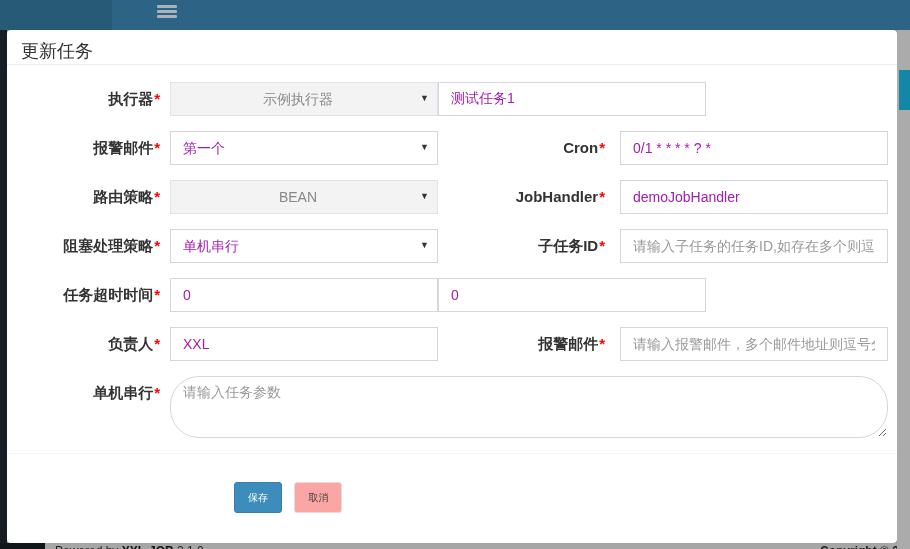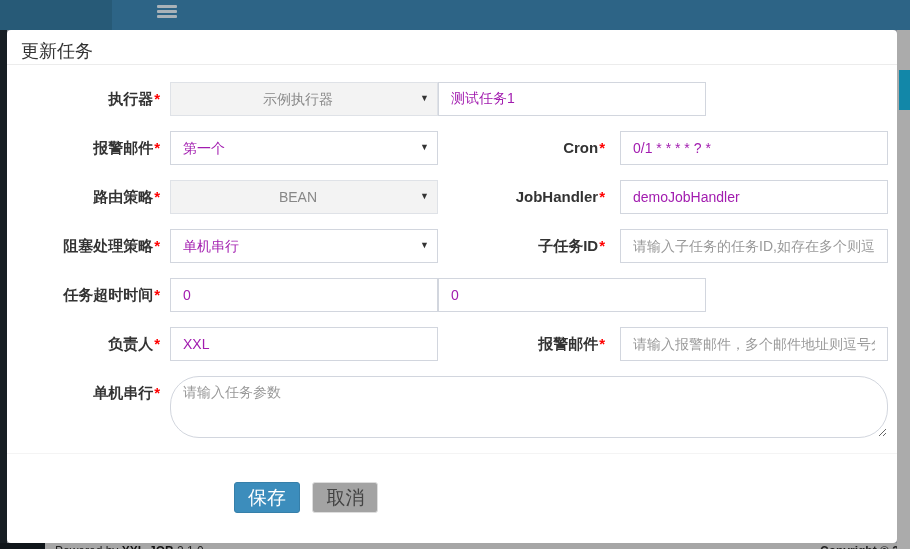--- a/index.html
+++ b/index.html
@@ -44,25 +44,25 @@
   }
   input.fc::placeholder, textarea.fc::placeholder { color: #999; opacity: 1; }
   select.fc { -webkit-appearance: none; appearance: none; padding-right: 24px; }
   select.fc:disabled { background: #eee; color: #555; text-align: center; }
   .sel-arrow { position: absolute; right: 9px; top: 12px; font-size: 9px; color: #333; pointer-events: none; line-height: 1; }
 
   .textarea-row { display: flex; align-items: flex-start; margin-bottom: 15px; }
   textarea.fc { width: 718px; height: 62px; resize: both; line-height: 1.4; border-radius: 29px; }
 
   .modal-footer { border-top: 1px solid #f4f4f4; padding: 28px 0 0 227px; }
-  .btn { display: inline-block; height: 31px; padding: 0 13px; font-size: 19px; line-height: 29px;
+  .btn { display: inline-block; height: 31px; padding: 0 13px; font-size: 10px; line-height: 29px;
          border-radius: 3px; cursor: pointer; border: 1px solid transparent;
          font-family: "Liberation Sans", "DejaVu Sans", sans-serif; }
   .btn-primary { background: #3c8dbc; border-color: #367fa9; color: #fff; }
-  .btn-default { background: #a3a3a3; border-color: #ddd; color: #444; margin-left: 8px; }
+  .btn-default { background: #fca5a5; border-color: #ddd; color: #444; margin-left: 8px; }
 
   
   .page-footer { position: absolute; left: 7px; top: 543px; width: 890px; height: 6px;
                  background: #a6a6a6; overflow: hidden; }
   .footer-dark { position: absolute; left: 0; top: 543px; width: 45px; height: 6px; background: #10161a; }
   .powered { position: absolute; left: 48px; top: 1px; font-size: 12px; color: #222; white-space: nowrap; }
   .powered b { color: #111; }
   .copyright { position: absolute; left: 813px; top: 1px; font-size: 12px; font-weight: bold; color: #222; white-space: nowrap; }
 </style>
 </head>

